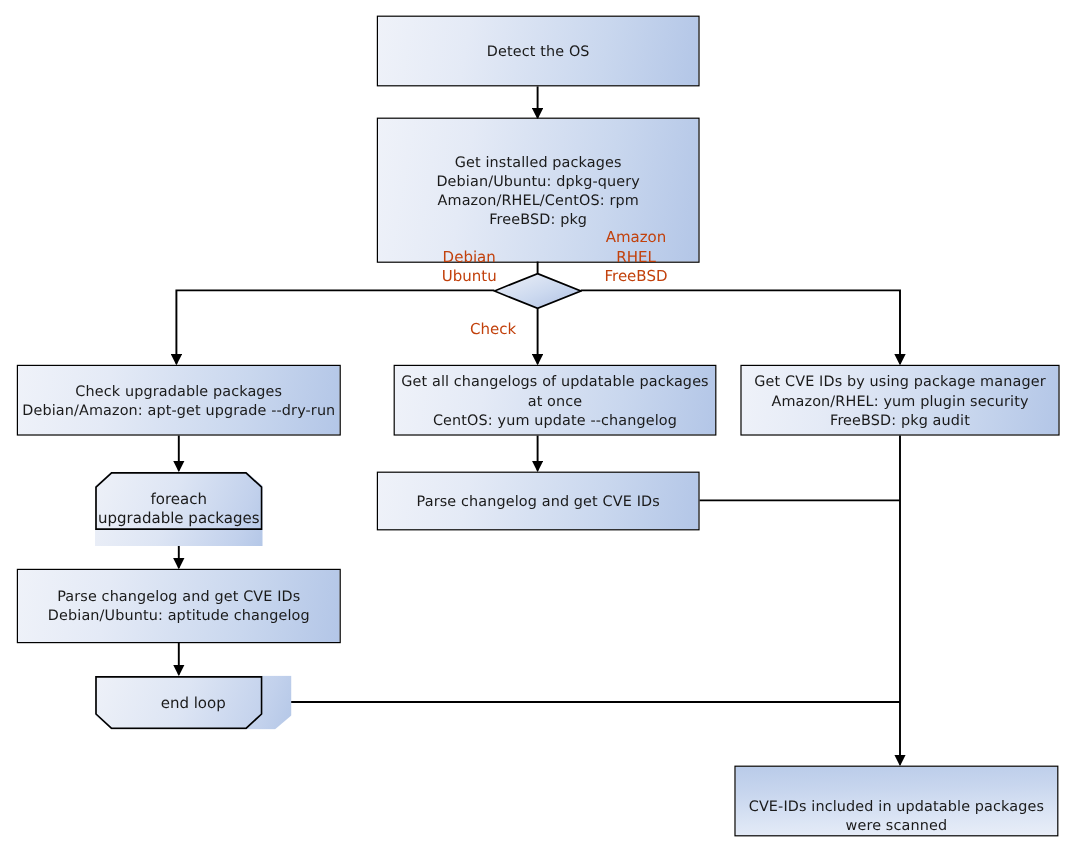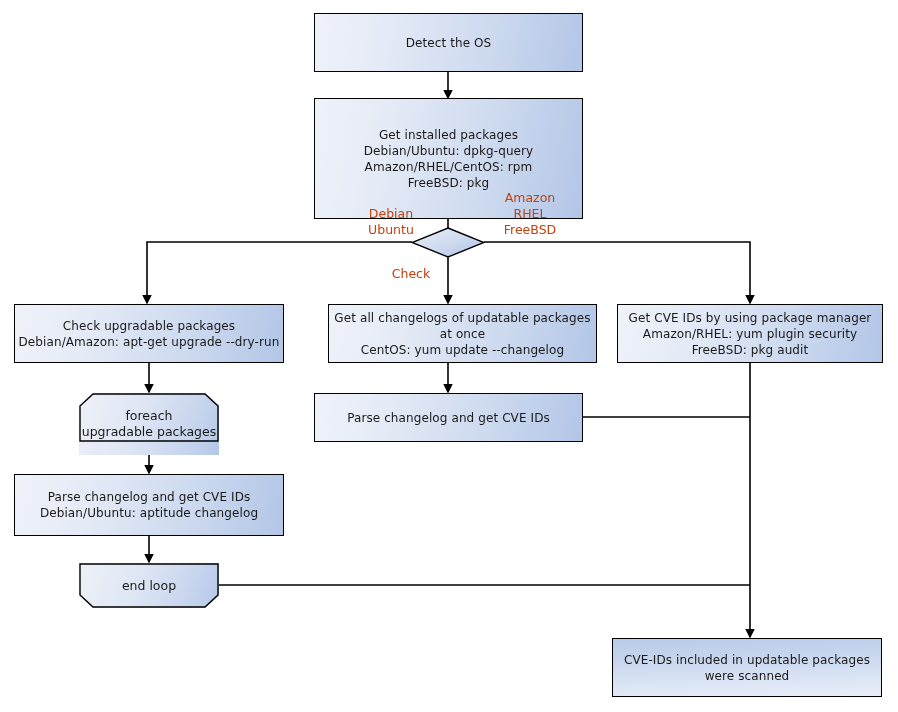--- a/index.html
+++ b/index.html
@@ -42,20 +42,21 @@
     font-size: 12px;
     line-height: 16px;
     white-space: pre-line;
     letter-spacing: 0.1px;
   }
   .grad-h {
     background: linear-gradient(100deg, #eff2f9 0%, #e4eaf6 28%, #c9d7ee 70%, #b3c6e7 100%);
   }
   .grad-v {
     background: linear-gradient(178deg, #b9cbe9 0%, #c8d6ee 35%, #dde6f5 75%, #e9eef8 100%);
+    align-items: flex-end;
   }
 
   
   .loop-start {
     border: none;
     background: none;
     padding: 0;
   }
   .loop-start .loop-fill {
     position: absolute;
@@ -212,21 +213,21 @@
 
   <div class="node grad-h" style="left:314px; top:393px; width:269px; height:49px;">
     <span>Parse changelog and get CVE IDs</span>
   </div>
 
   <div class="node grad-h" style="left:14px; top:474px; width:270px; height:62px;">
     <span>Parse changelog and get  CVE IDs
 Debian/Ubuntu: aptitude changelog</span>
   </div>
 
-  <div class="loop-end" style="position:absolute; left:79px; top:563px; width:140px; height:45px;">
+  <div class="loop-end" style="position:absolute; left:79px; top:563px; width:164px; height:45px;">
     <div class="loop-fill"></div>
     <svg class="loop-edge" width="140" height="45" viewBox="0 0 140 45" xmlns="http://www.w3.org/2000/svg">
       <polygon points="1,1 139,1 139,32 126,44 14,44 1,32" fill="none" stroke="#000000" stroke-width="1.4"></polygon>
     </svg>
     <div class="loop-label">end loop</div>
   </div>
 
   <div class="node grad-v" style="left:612px; top:638px; width:270px; height:59px;">
     <span>CVE-IDs included in updatable packages
 were scanned</span>

